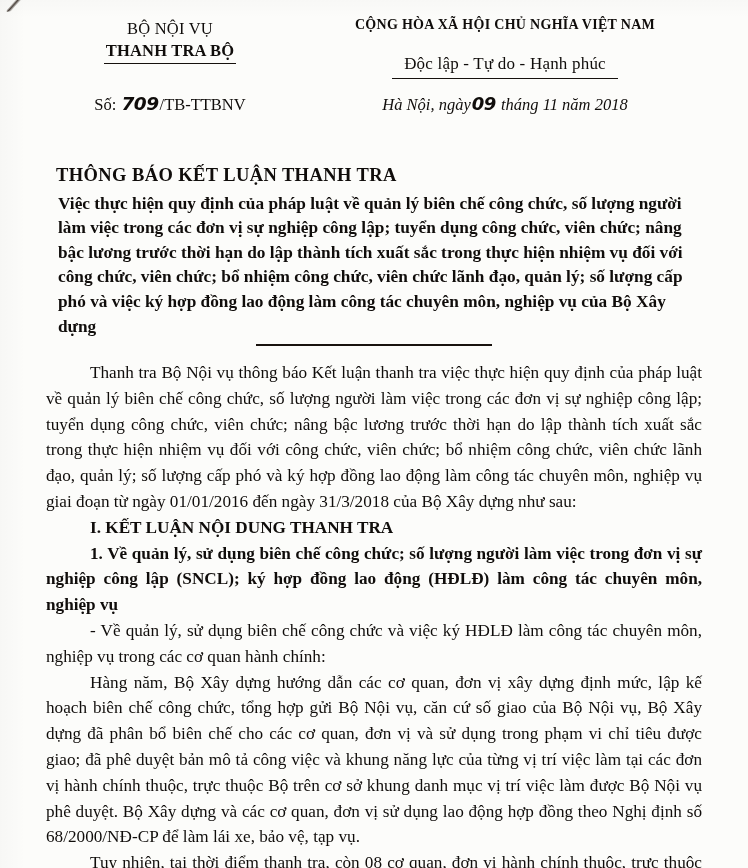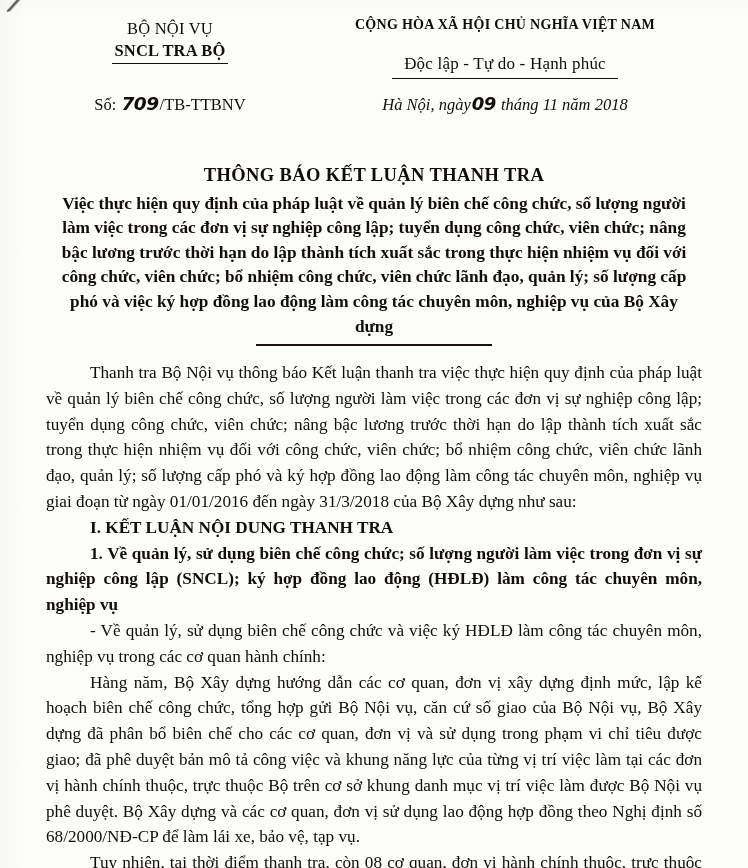--- a/index.html
+++ b/index.html
@@ -126,21 +126,20 @@
     font-weight: bold;
     font-style: italic;
     font-size: 18px;
     letter-spacing: -0.5px;
     padding: 0 1px;
   }
 
   
   .title-block {
     margin: 48px 56px 0 56px;
-    text-align: center;
   }
   .main-title {
     font-size: 18.5px;
     font-weight: bold;
     letter-spacing: .4px;
     line-height: 1.35;
   }
   .subtitle {
     font-size: 17.3px;
     font-weight: bold;
@@ -186,21 +185,21 @@
 
 <div class="page">
   <div class="scan-artifact"></div>
 
   <div class="content">
 
     <div class="letterhead">
       <div class="lh-left">
         <div class="org-line">BỘ NỘI VỤ</div>
         <div class="org-line bold">
-          <span class="u-rule">SNCL TRA BỘ</span>
+          <span class="u-rule">THANH TRA BỘ</span>
         </div>
       </div>
       <div class="lh-right">
         <div class="nation-line">CỘNG HÒA XÃ HỘI CHỦ NGHĨA VIỆT NAM</div>
         <div class="motto-line">
           <span class="u-rule-wide">Độc lập - Tự do - Hạnh phúc</span>
         </div>
       </div>
     </div>
 

